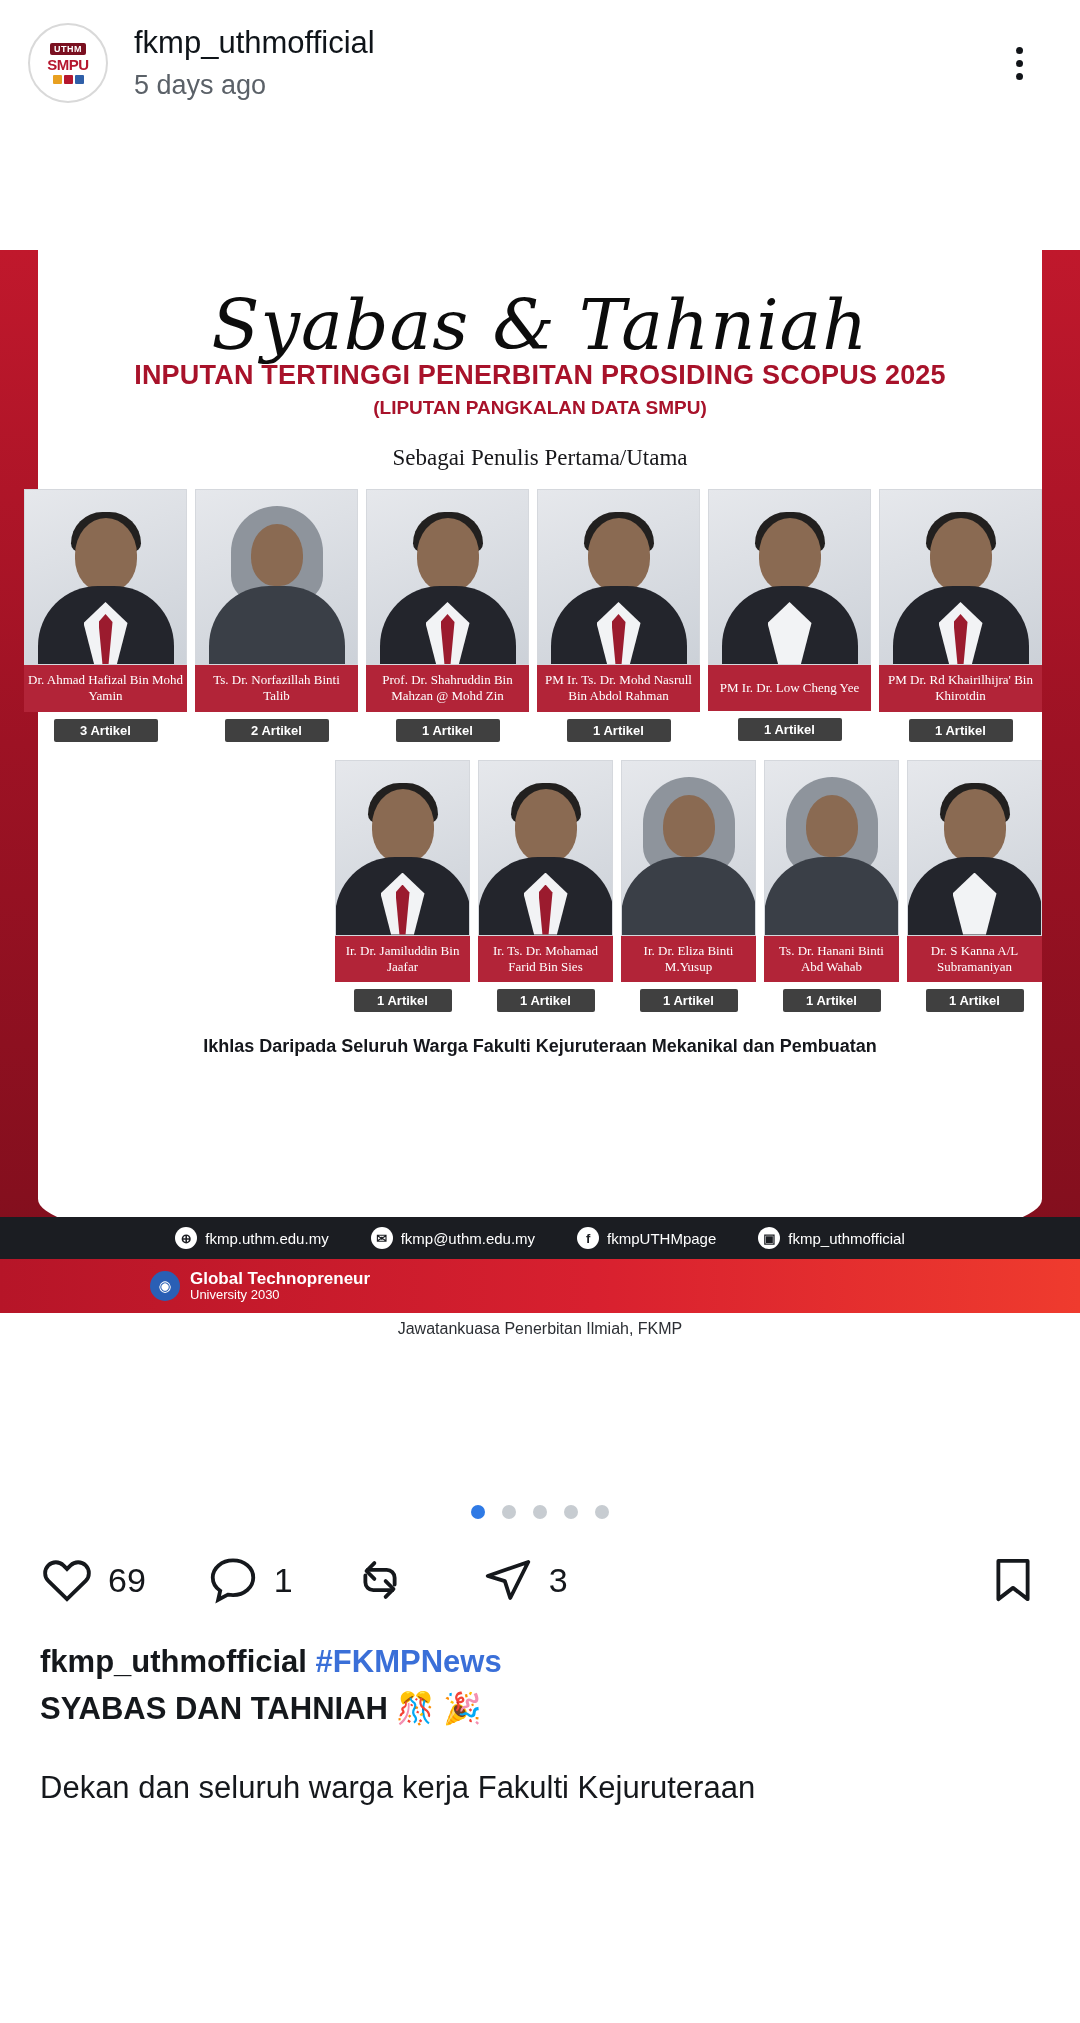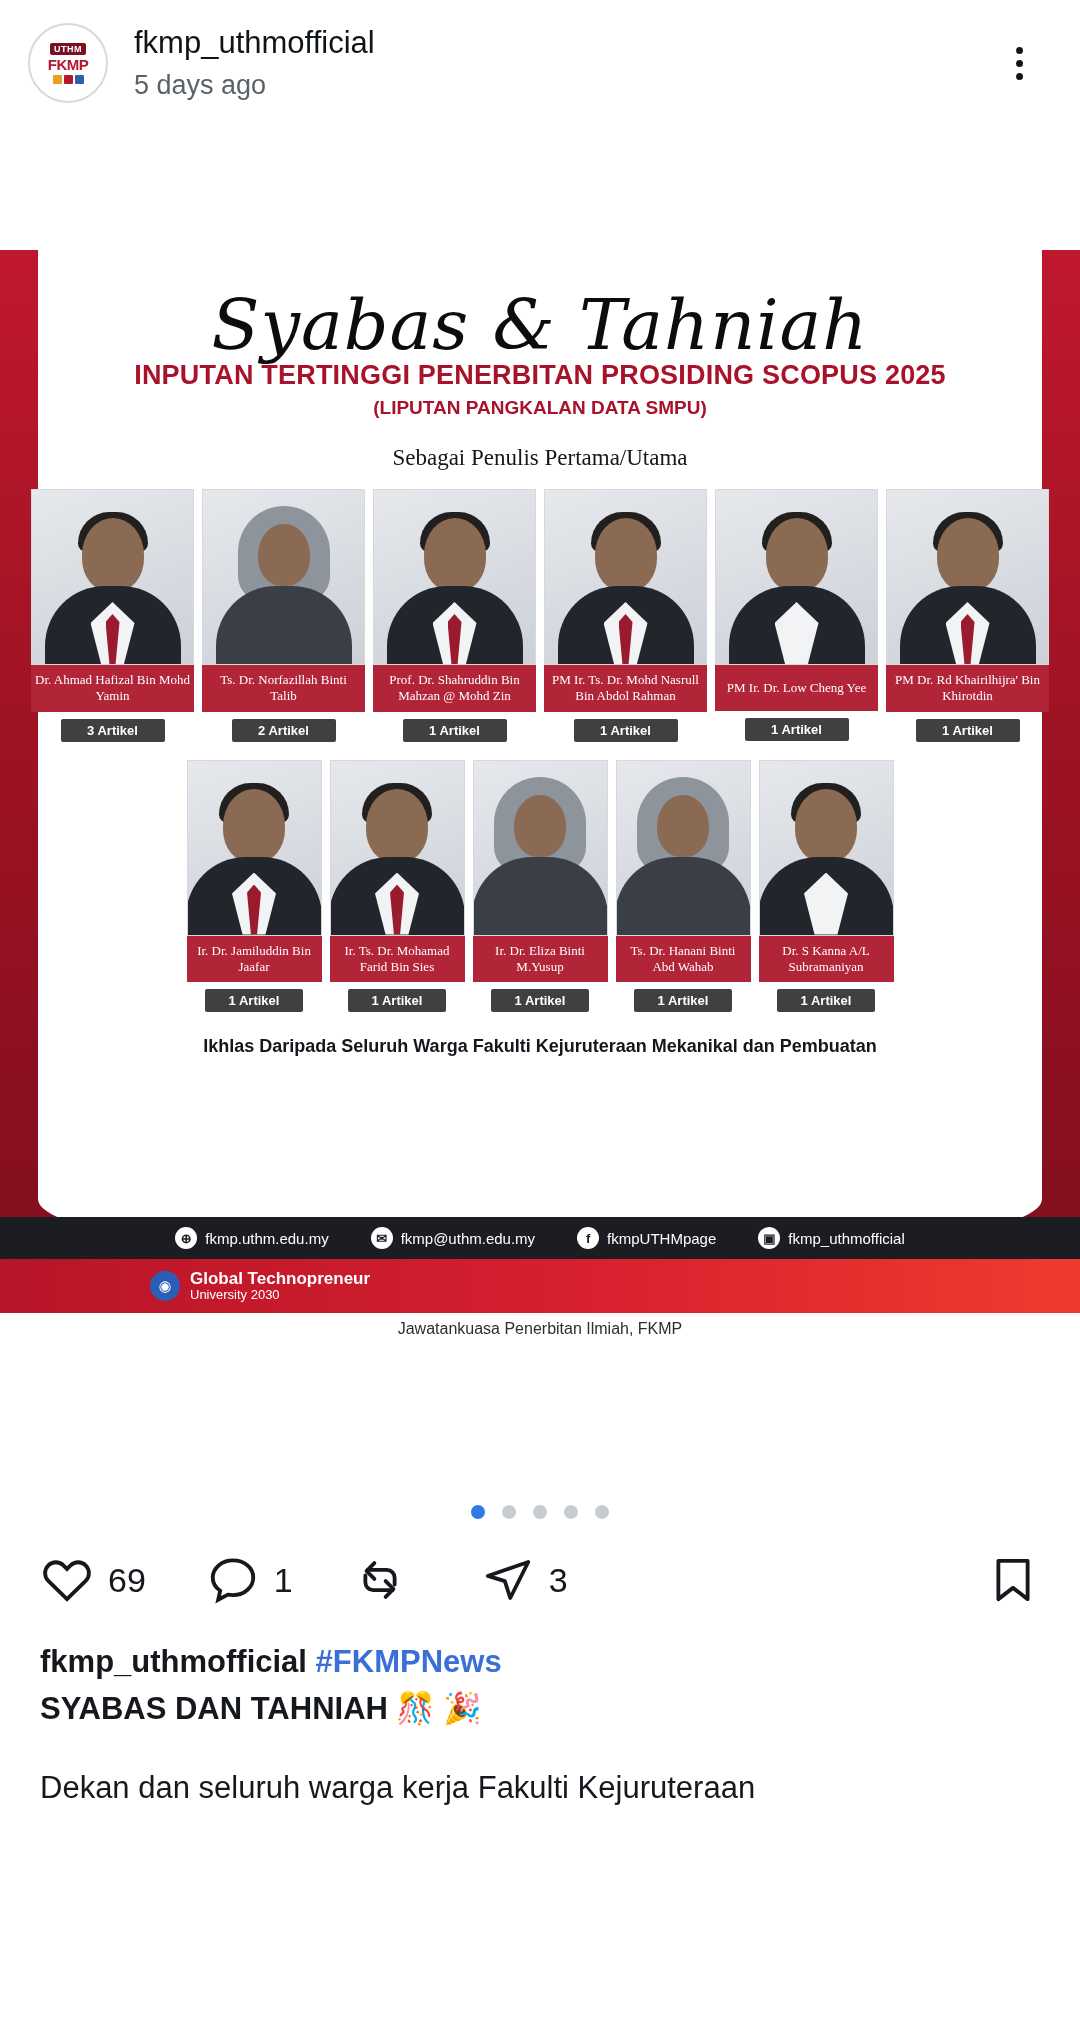--- a/index.html
+++ b/index.html
@@ -143,21 +143,21 @@
   }
   .sub-black {
     color: #17171a;
     font-size: 23px;
     margin-top: 26px;
     font-family: "Liberation Serif", serif;
   }
 
   .row {
     display: flex;
-    justify-content: center;
+    justify-content: flex-end;
     gap: 8px;
     margin-top: 18px;
   }
   .row.row2 { gap: 8px; margin-top: 18px; }
   .person { width: 0; flex: 0 0 auto; }
   .row1 .person { width: 163px; }
   .row2 .person { width: 135px; }
 
   .photo {
     width: 100%;
@@ -342,21 +342,21 @@
   .cap-body { margin-top: 36px; font-weight: 400; }
 </style>
 </head>
 <body>
 
 <div class="app">
 
   <div class="post-header">
     <div class="avatar">
       <div class="av-top">UTHM</div>
-      <div class="av-mid">FKMP</div>
+      <div class="av-mid">SMPU</div>
       <div class="av-bot">
           <i></i>
           <i></i>
           <i></i>
         </div>
     </div>
     <div class="header-text">
       <div class="username">fkmp_uthmofficial</div>
       <div class="timestamp">5 days ago</div>
     </div>

